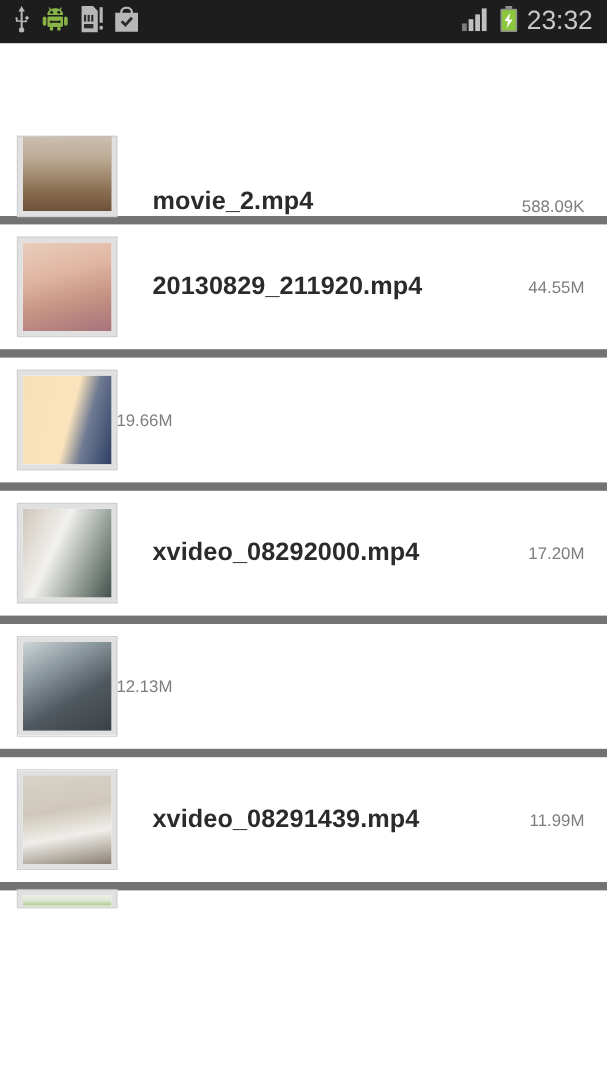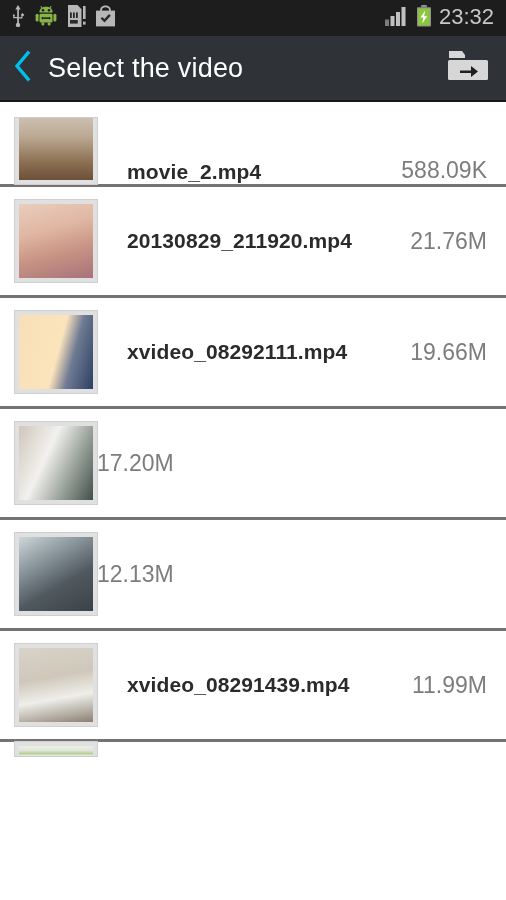--- a/index.html
+++ b/index.html
@@ -99,21 +99,21 @@
     position: absolute;
     left: 0; top: 102px;
     width: 506px;
     height: 798px;
     overflow: hidden;
     background: #ffffff;
   }
   .row {
     position: relative;
     height: 111px;
-    border-bottom: 3px solid #737373;
+    border-bottom: 7px solid #737373;
     box-sizing: border-box;
     display: flex;
     align-items: center;
   }
   .row.partial-top {
     height: 85px;
     align-items: flex-end;
   }
   .thumb-wrap {
     flex: 0 0 auto;
@@ -145,21 +145,21 @@
     margin-left: 30px;
     font-size: 21px;
     font-weight: bold;
     color: #2b2b2b;
     letter-spacing: 0.1px;
     white-space: nowrap;
   }
   .fsize {
     flex: 0 0 auto;
     margin-right: 19px;
-    font-size: 23px;
+    font-size: 14px;
     color: #7d7d7d;
     white-space: nowrap;
     text-align: center;
   }
   .row.partial-bottom {
     height: 22px;
     align-items: flex-start;
     border-bottom: none;
   }
   .row.partial-bottom .fname,
@@ -264,74 +264,51 @@
           <rect x="5.2" y="0" width="5.6" height="2.4" fill="#909090"></rect>
           <rect x="1" y="2.2" width="14" height="19.4" rx="1" fill="#909090"></rect>
           <rect x="2.2" y="3.4" width="11.6" height="17" fill="#8cc63e"></rect>
           <polygon points="9.2,5.6 4.4,12.6 7.3,12.6 6.2,18.6 11.2,11.2 8.1,11.2" fill="#ffffff"></polygon>
         </svg>
       </span>
       <span id="clock">23:32</span>
     </div>
   </div>
 
-  <div id="action-bar">
-
-    <div id="back-button">
-      <span>
-        <svg width="20" height="32" viewBox="0 0 20 32">
-          <polyline points="15,3 4,16 15,29" fill="none" stroke="#00bfe8" stroke-width="3.4" stroke-linecap="square" stroke-linejoin="miter"></polyline>
-        </svg>
-      </span>
-    </div>
-
-    <div id="title">Select the video</div>
-
-    <div id="folder-button">
-      <span>
-        <svg width="48" height="40" viewBox="0 0 48 40">
-          <path d="M5,5 L18,5 L21,9 L21,12 L5,12 Z" fill="#d7d7d7"></path>
-          <rect x="4" y="14" width="40" height="20" rx="1.5" fill="#d7d7d7"></rect>
-          <polygon points="16,24.5 27,24.5 27,20 34,25.6 27,31 27,27 16,27" fill="#1f1f1f"></polygon>
-        </svg>
-      </span>
-    </div>
-
-  </div>
 
   <div id="list">
 
     <div class="row partial-top">
       <div class="thumb-wrap">
         <div class="thumb t0"></div>
       </div>
       <div class="fname">movie_2.mp4</div>
       <div class="fsize">588.09K</div>
     </div>
 
     <div class="row">
       <div class="thumb-wrap">
         <div class="thumb t1"></div>
       </div>
       <div class="fname">20130829_211920.mp4</div>
-      <div class="fsize">21.76M</div>
+      <div class="fsize">44.55M</div>
     </div>
 
     <div class="row">
       <div class="thumb-wrap">
         <div class="thumb t2"></div>
       </div>
-      <div class="fname">xvideo_08292111.mp4</div>
       <div class="fsize">19.66M</div>
     </div>
 
     <div class="row">
       <div class="thumb-wrap">
         <div class="thumb t3"></div>
       </div>
+      <div class="fname">xvideo_08292000.mp4</div>
       <div class="fsize">17.20M</div>
     </div>
 
     <div class="row">
       <div class="thumb-wrap">
         <div class="thumb t4"></div>
       </div>
       <div class="fsize">12.13M</div>
     </div>
 

